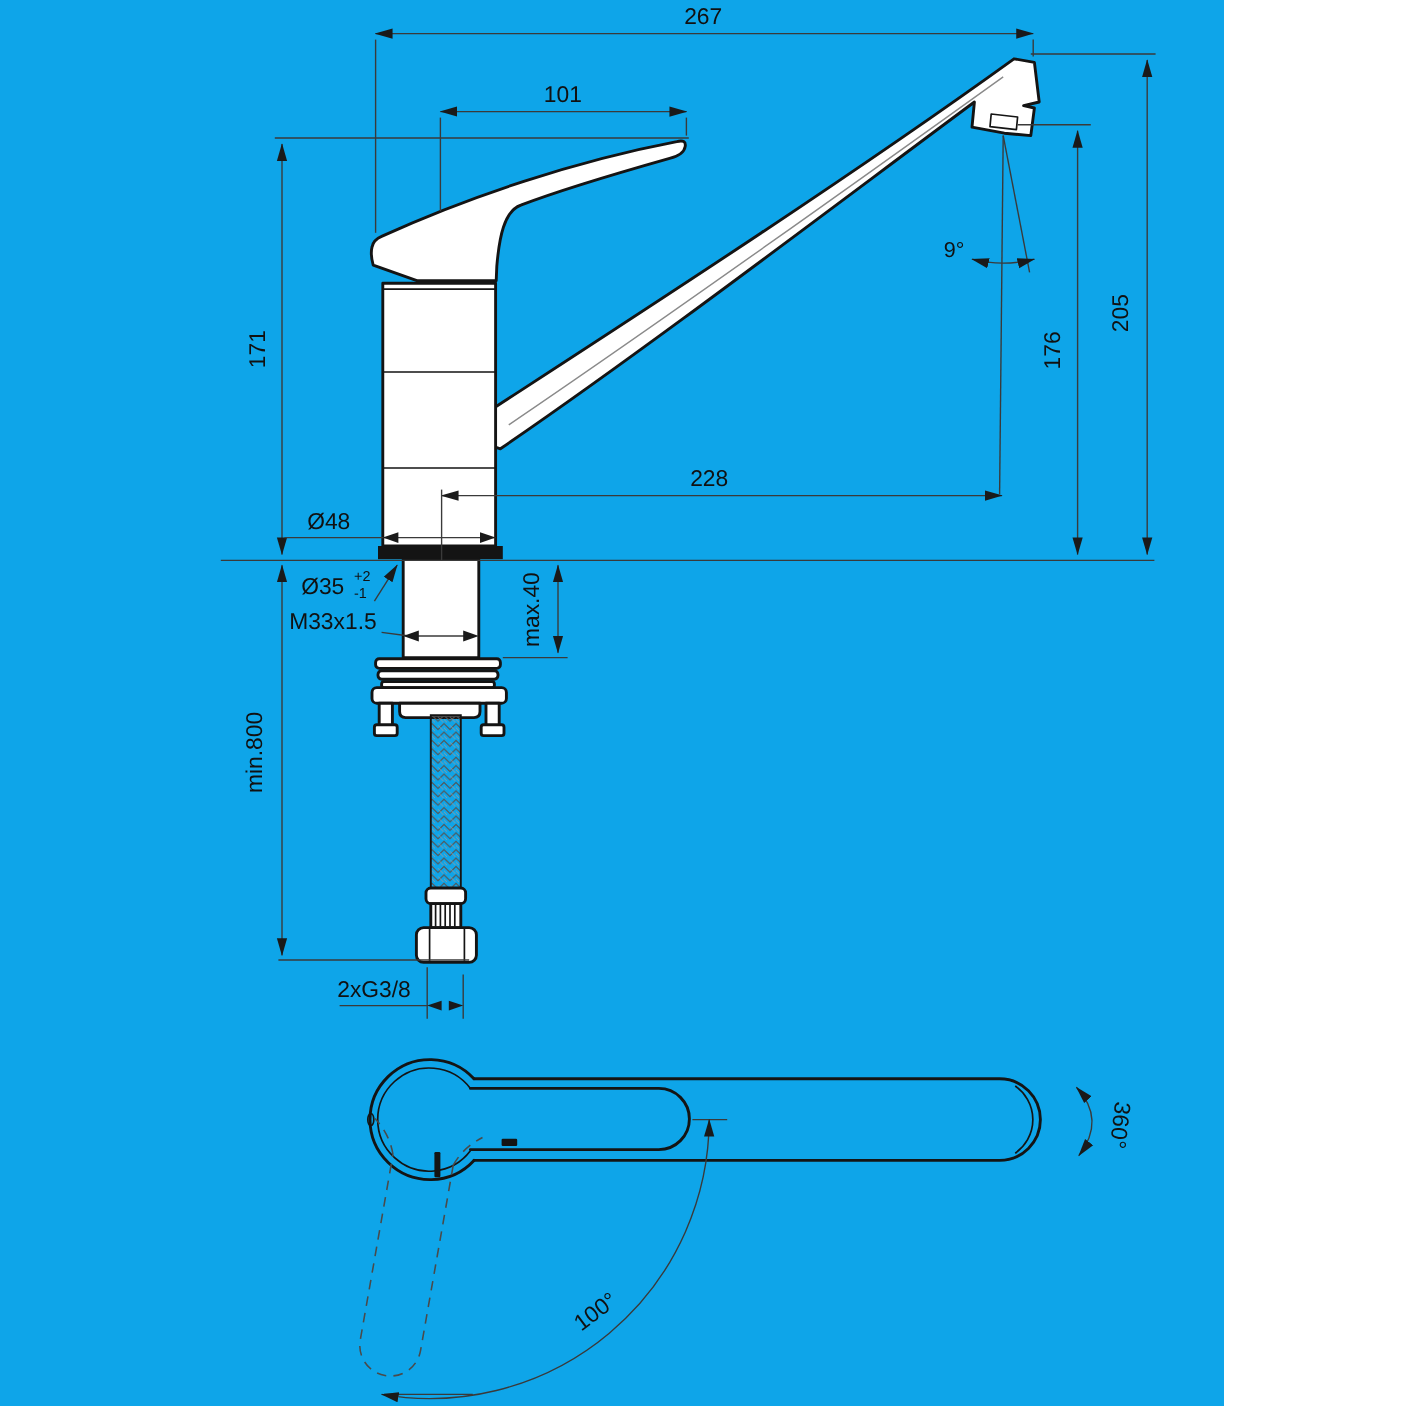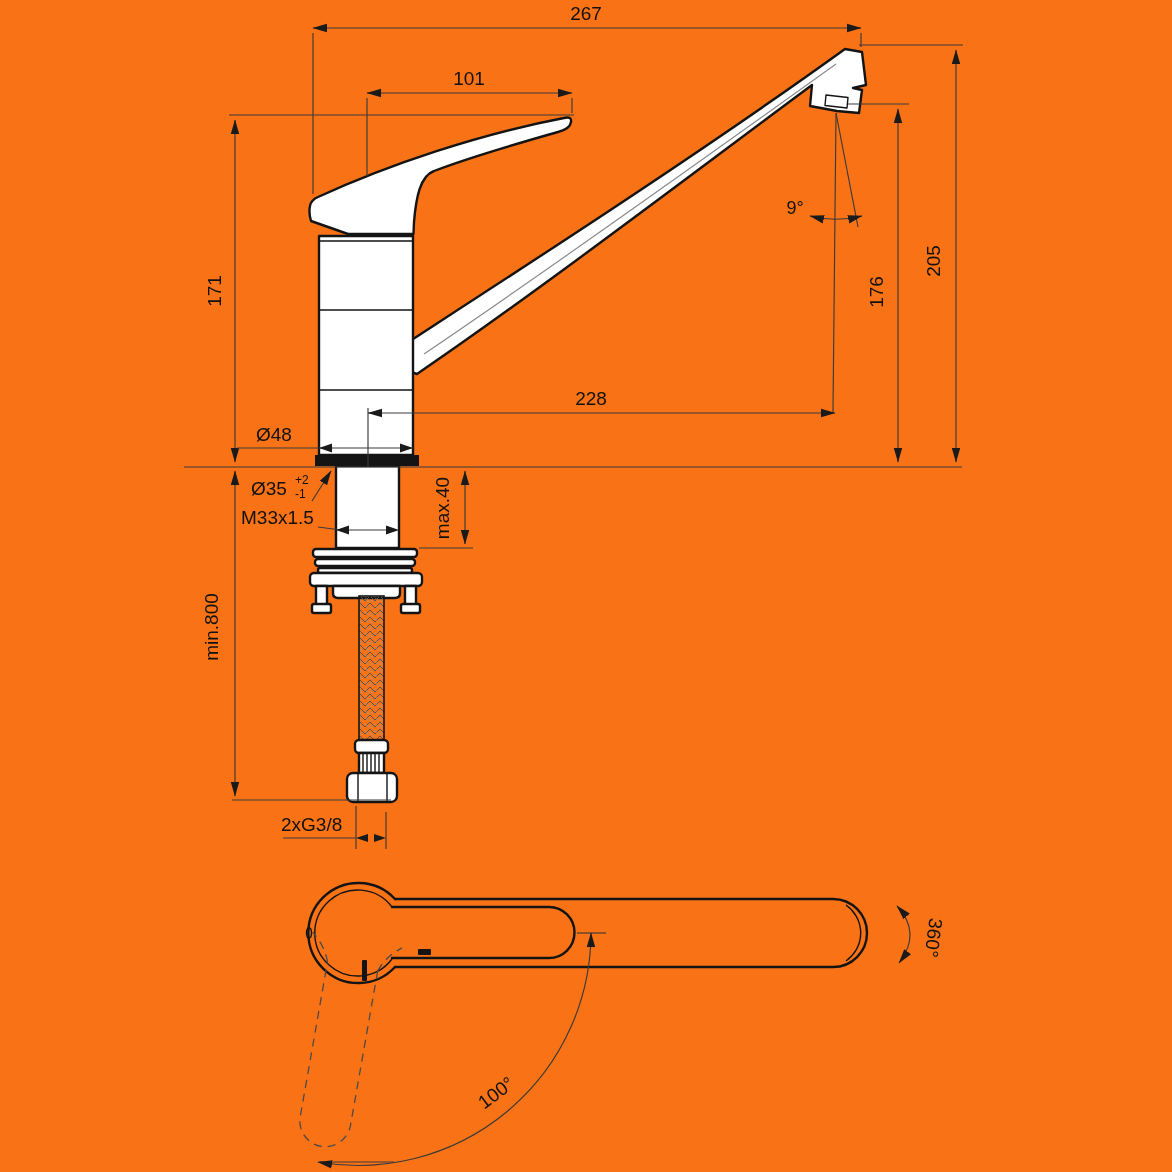--- a/index.html
+++ b/index.html
@@ -1,16 +1,16 @@
 <!DOCTYPE html>
 <html><head>
 <meta charset="utf-8">
 <style>
   html,body{margin:0;padding:0;background:#fff;}
-  #canvas{position:relative;width:1172px;height:1172px;background:#f97316;overflow:hidden;
+  #canvas{position:relative;width:1020px;height:1172px;background:#0ea5e9;overflow:hidden;
           font-family:"Liberation Sans", sans-serif;}
   svg{position:absolute;left:0;top:0;}
   .obj{fill:none;stroke:#141414;stroke-width:2.4;stroke-linejoin:round;stroke-linecap:round;}
   .objw{fill:#ffffff;stroke:#141414;stroke-width:2.4;stroke-linejoin:round;}
   .objthin{fill:none;stroke:#141414;stroke-width:1.4;stroke-linejoin:round;}
   .hl{fill:none;stroke:#8a8a8a;stroke-width:1.2;}
   .dim{fill:none;stroke:#3a3a3a;stroke-width:1.15;}
   .dimfill{fill:#1a1a1a;stroke:none;}
   .dash{fill:none;stroke:#4a4a4a;stroke-width:1.3;stroke-dasharray:8 6;}
   text{fill:#111;font-family:"Liberation Sans", sans-serif;font-size:19px;}

